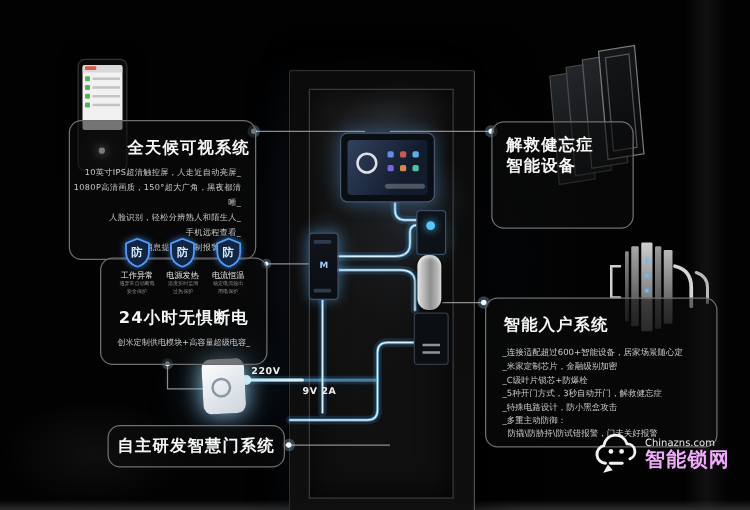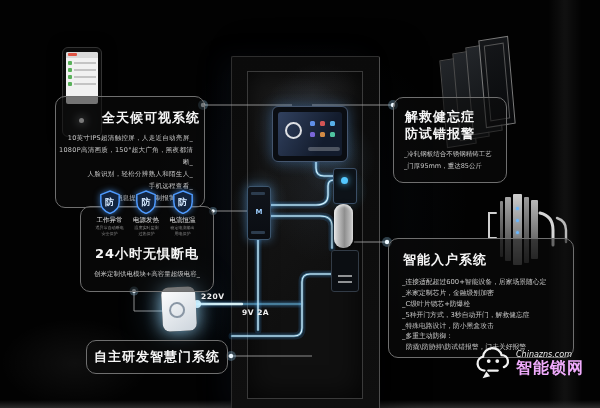--- a/index.html
+++ b/index.html
@@ -108,21 +108,21 @@
   .box-panel{left:393px;top:97px;width:112px;height:84px;}
   .bpn-title{position:absolute;left:11px;top:11px;line-height:1.3;}
   .bpn-lines{position:absolute;left:10px;top:50px;font-size:6.5px;color:#c6c6c6;line-height:1.9;white-space:nowrap;}
   .box-entry{left:388px;top:238px;width:184px;height:118px;}
   .be-title{position:absolute;left:14px;top:12px;}
   .be-lines{position:absolute;left:13px;top:38px;font-size:6.8px;color:#c9c9c9;line-height:1.6;white-space:nowrap;}
   .be-lines .cont{padding-left:4px;}
   
   .logo{position:absolute;left:474px;top:345px;z-index:9;display:flex;align-items:center;}
   .logo-texts{margin-left:4px;}
-  .logo-domain{font-size:8px;font-style:italic;color:#e9e9e9;}
+  .logo-domain{font-size:8px;color:#e9e9e9;}
   .logo-name{font-size:16px;font-weight:bold;color:#f0abfc;letter-spacing:1px;line-height:1.1;}
   
   svg.overlay{position:absolute;left:0;top:0;z-index:4;}
   .tr-w{stroke:rgba(70,170,255,0.16);stroke-width:7;fill:none;stroke-linecap:round;}
   .tr-m{stroke:rgba(120,210,255,0.5);stroke-width:2.6;fill:none;stroke-linecap:round;}
   .tr-c{stroke:#d9f3ff;stroke-width:1.1;fill:none;stroke-linecap:round;}
   .beam-hot{stroke:rgba(230,252,255,0.9);stroke-width:2.4;fill:none;stroke-linecap:round;}
   .cn{stroke:#9b9b9b;stroke-width:1;fill:none;opacity:0.9;}
   .dot-halo{fill:rgba(160,220,255,0.28);}
   .dot-core{fill:#eef8ff;}
@@ -334,25 +334,21 @@
     <div class="bp-sub">创米定制供电模块+高容量超级电容_</div>
   </div>
 
   <div class="box box-smartdoor">
     <div class="box-title bs-title">自主研发智慧门系统</div>
   </div>
 
   <div class="box box-panel">
     <div class="bpn-title">
       <div class="box-title">解救健忘症</div>
-      <div class="box-title">防试错报警</div>
-    </div>
-    <div class="bpn-lines">
-      <div>_冷轧钢板结合不锈钢精铸工艺</div>
-      <div>_门厚95mm，重达85公斤</div>
+      <div class="box-title">智能设备</div>
     </div>
   </div>
 
   <div class="box box-entry">
     <div class="box-title be-title">智能入户系统</div>
     <div class="be-lines">
       <div>_连接适配超过600+智能设备，居家场景随心定</div>
       <div>_米家定制芯片，金融级别加密</div>
       <div>_C级叶片锁芯+防爆栓</div>
       <div>_5种开门方式，3秒自动开门，解救健忘症</div>

